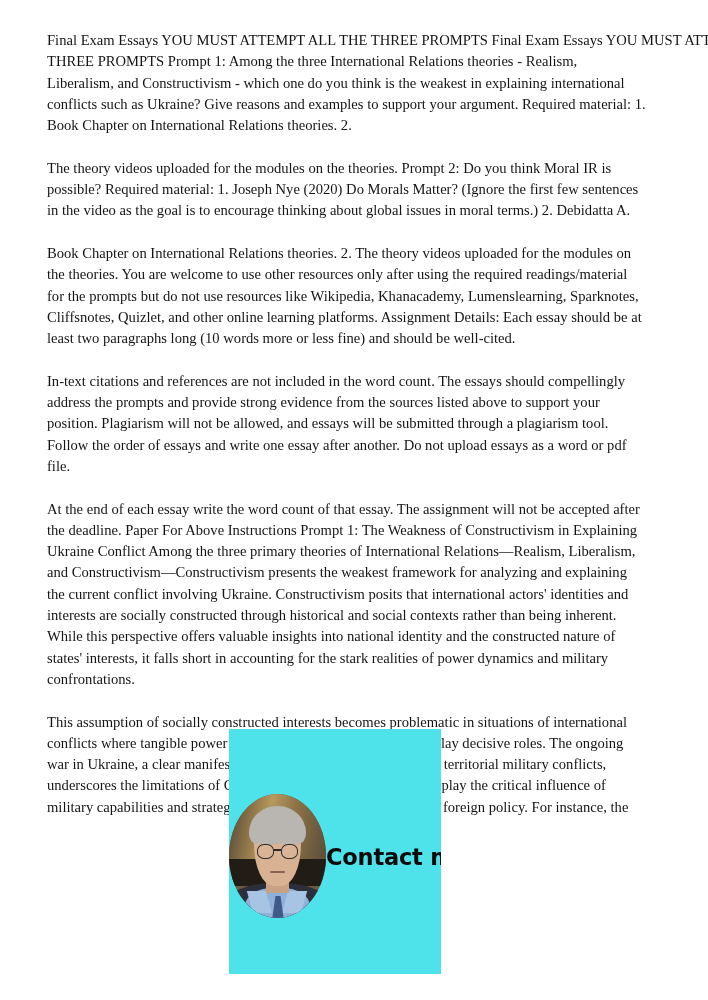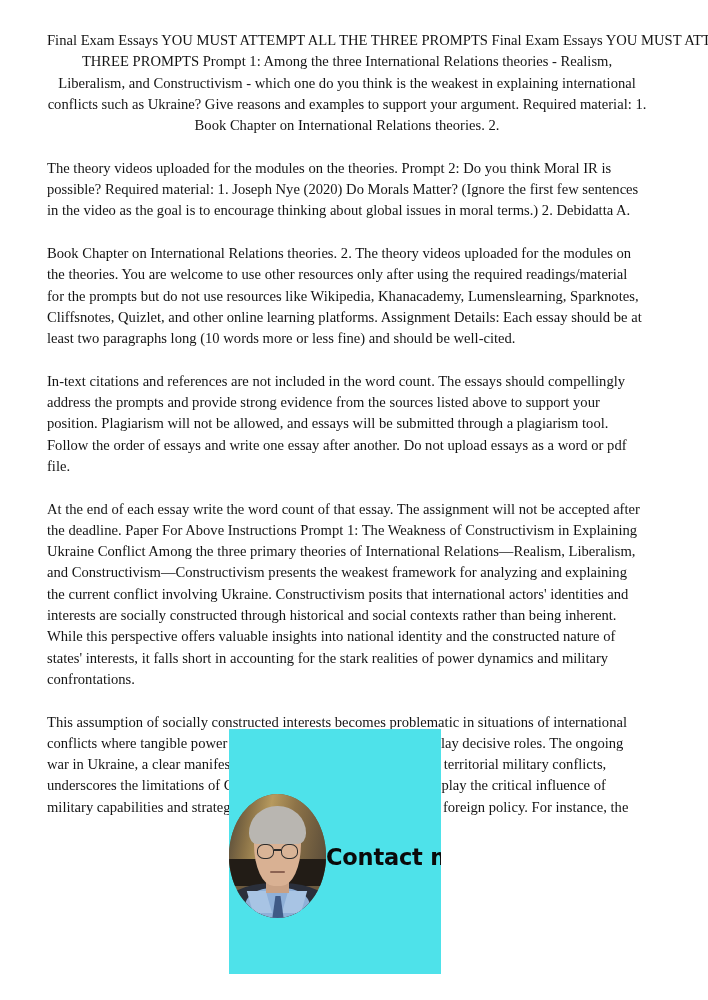--- a/index.html
+++ b/index.html
@@ -47,21 +47,20 @@
     width: 720px;
     white-space: normal;
   }
   .para.overflow-right .firstline {
     display: block;
     white-space: nowrap;
   }
   .para.overflow-right .rest {
     display: block;
     width: 600px;
-    text-align: center;
   }
 
   
   #contact-overlay {
     position: absolute;
     left: 229px;
     top: 729px;
     width: 212px;
     height: 245px;
     background: #4ee2ea;

